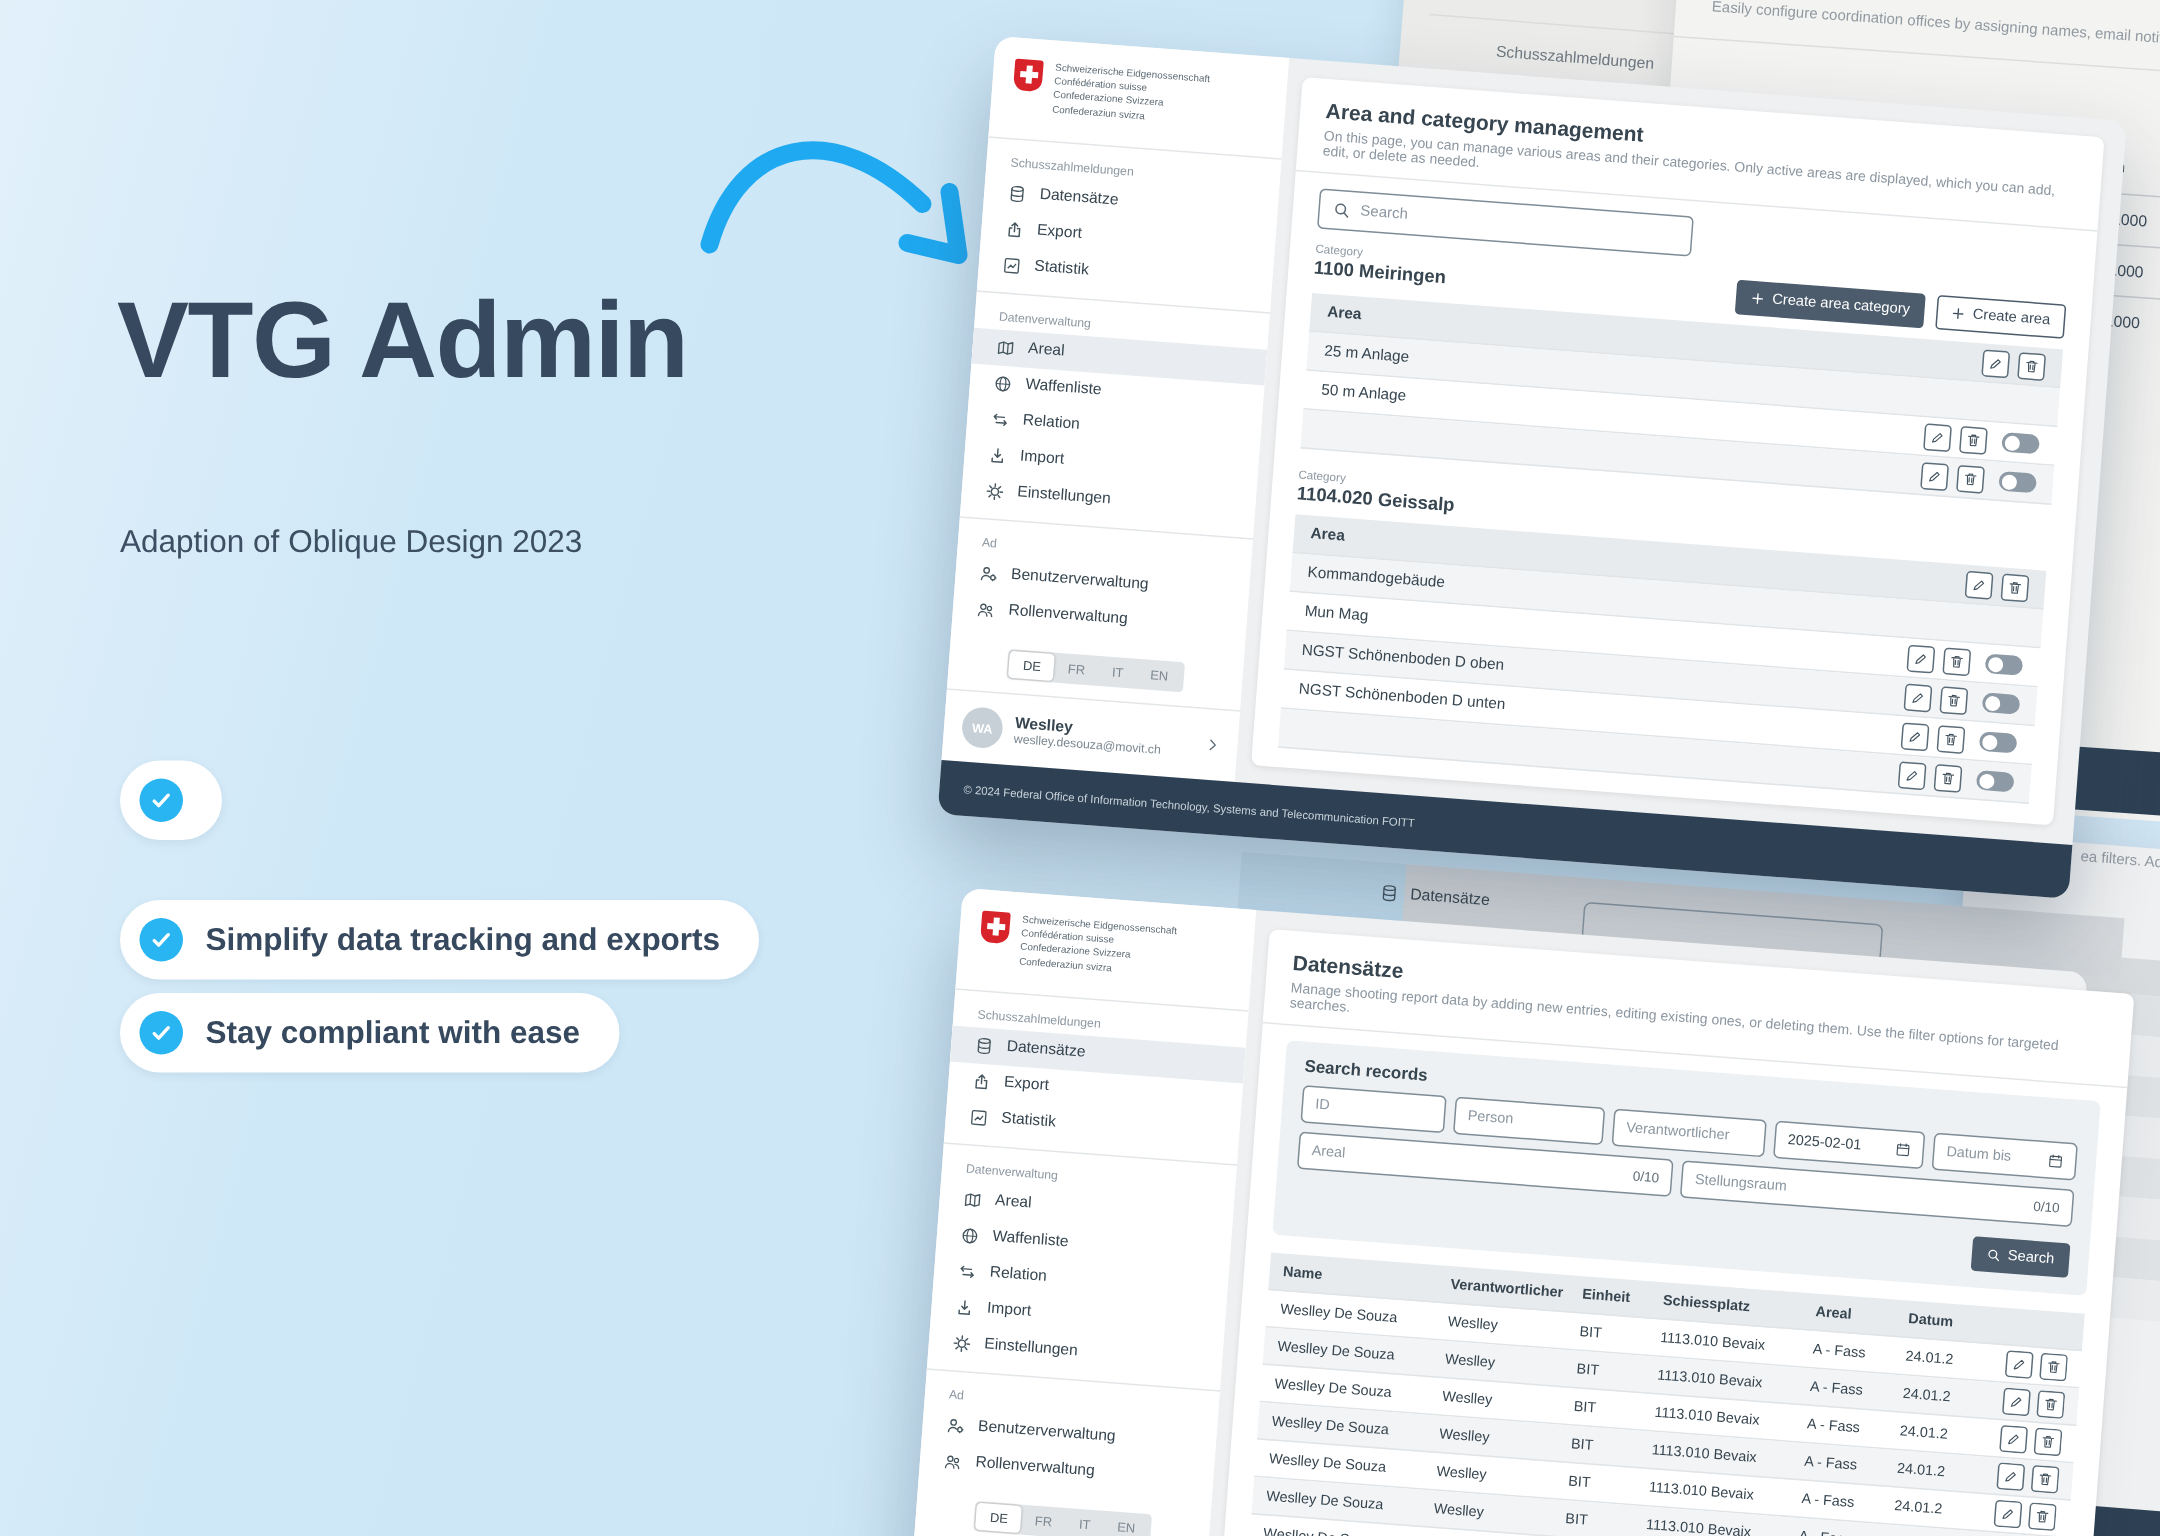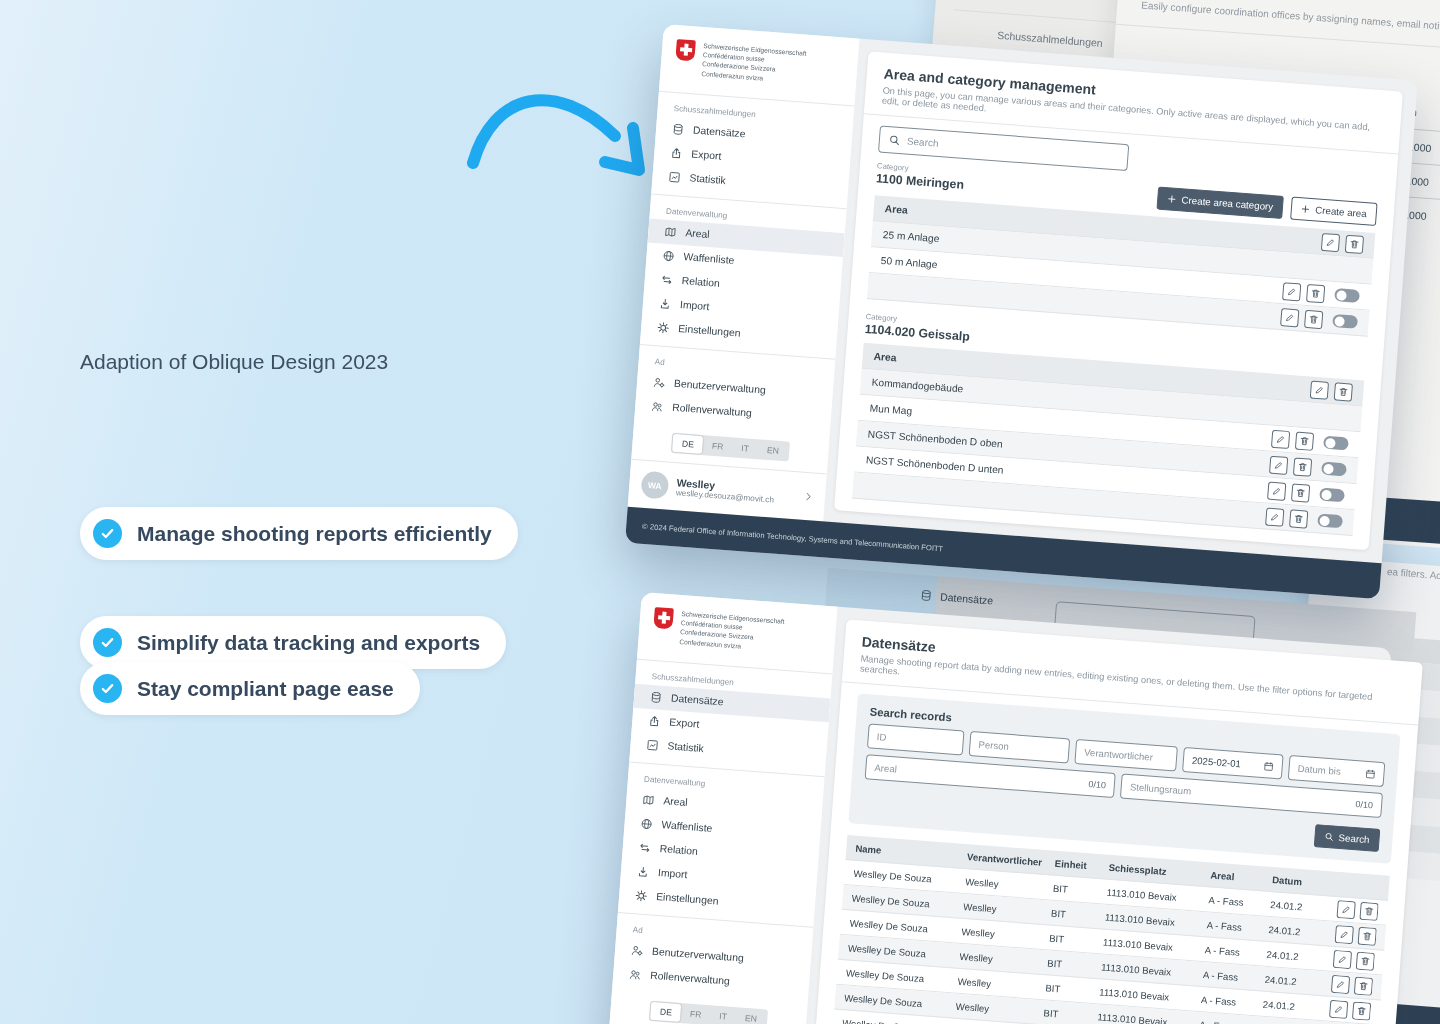--- a/index.html
+++ b/index.html
@@ -235,54 +235,54 @@
       <span class="ic">
           <svg viewBox="0 0 16 16">
             <use href="#i-db"></use>
           </svg>
         </span>
       <span>Datensätze</span>
     </div>
     <div class="obox"></div>
   </div>
 
+  <div class="hero-title">VTG Admin</div>
   <div class="hero-tag">Adaption of Oblique Design 2023</div>
   <svg class="hero-arrow" viewBox="0 0 195 100">
     <path d="M18 85 C 38 15, 100 0, 160 58" fill="none" stroke="currentColor" stroke-width="12" stroke-linecap="round"></path>
     <path d="M178 50 L184 92 M150 84 L184 92" fill="none" stroke="currentColor" stroke-width="12" stroke-linecap="round" stroke-linejoin="round"></path>
   </svg>
   <div class="pill" style="top:507px;">
     <span class="pill-check">
         <span class="ic">
           <svg viewBox="0 0 16 16">
             <use href="#i-check"></use>
           </svg>
         </span>
       </span>
-    <span class="pill-text">Manage shooting reports efficiently</span>
   </div>
-  <div class="pill" style="top:616px;">
+  <div class="pill" style="top:600px;">
     <span class="pill-check">
         <span class="ic">
           <svg viewBox="0 0 16 16">
             <use href="#i-check"></use>
           </svg>
         </span>
       </span>
     <span class="pill-text">Simplify data tracking and exports</span>
   </div>
   <div class="pill" style="top:662px;">
     <span class="pill-check">
         <span class="ic">
           <svg viewBox="0 0 16 16">
             <use href="#i-check"></use>
           </svg>
         </span>
       </span>
-    <span class="pill-text">Stay compliant page ease</span>
+    <span class="pill-text">Stay compliant with ease</span>
   </div>
 
   <div class="win" id="win1">
     <aside class="sb">
       <div class="sb-logo">
         <div class="shield"></div>
         <div class="sb-logo-lines">
           <div>Schweizerische Eidgenossenschaft</div>
           <div>Confédération suisse</div>
           <div>Confederazione Svizzera</div>

